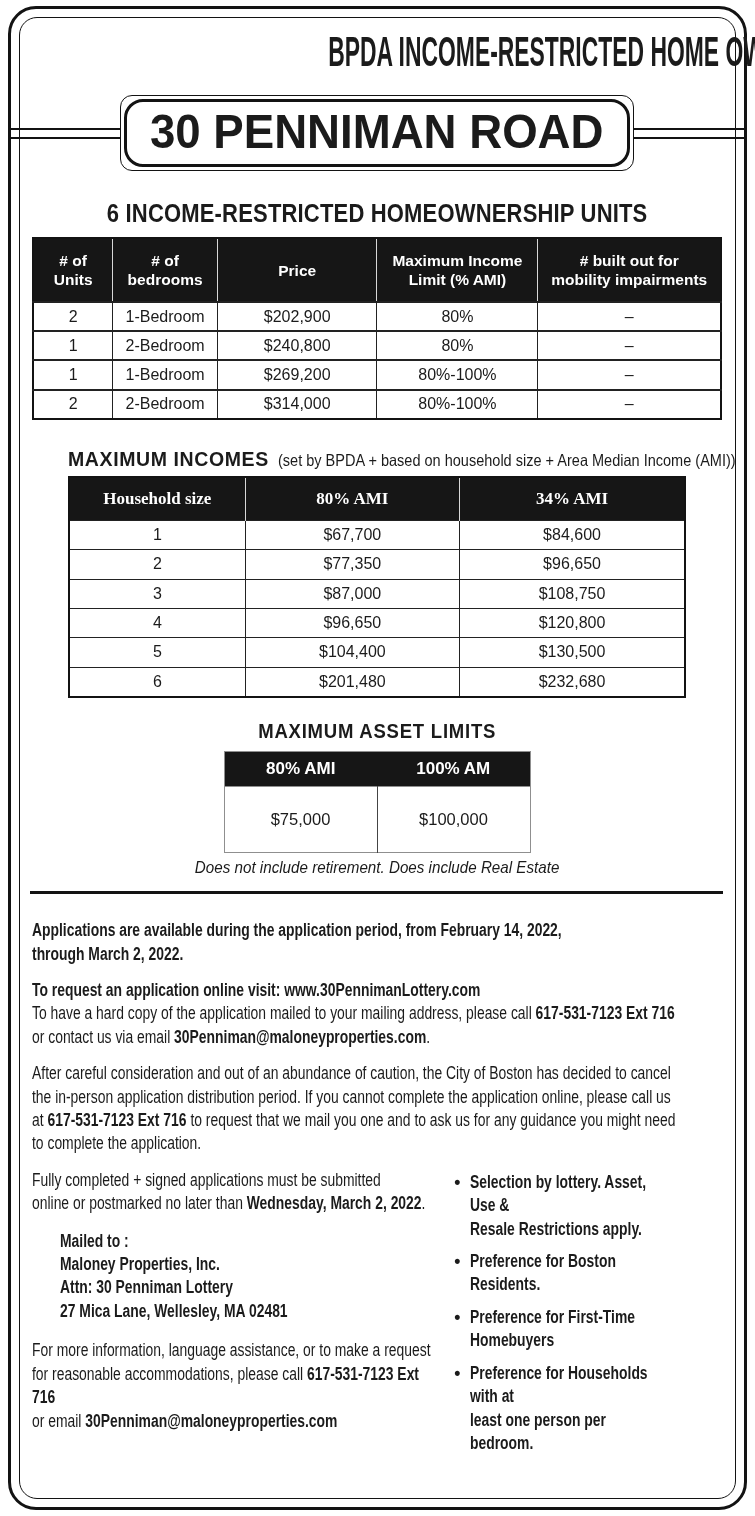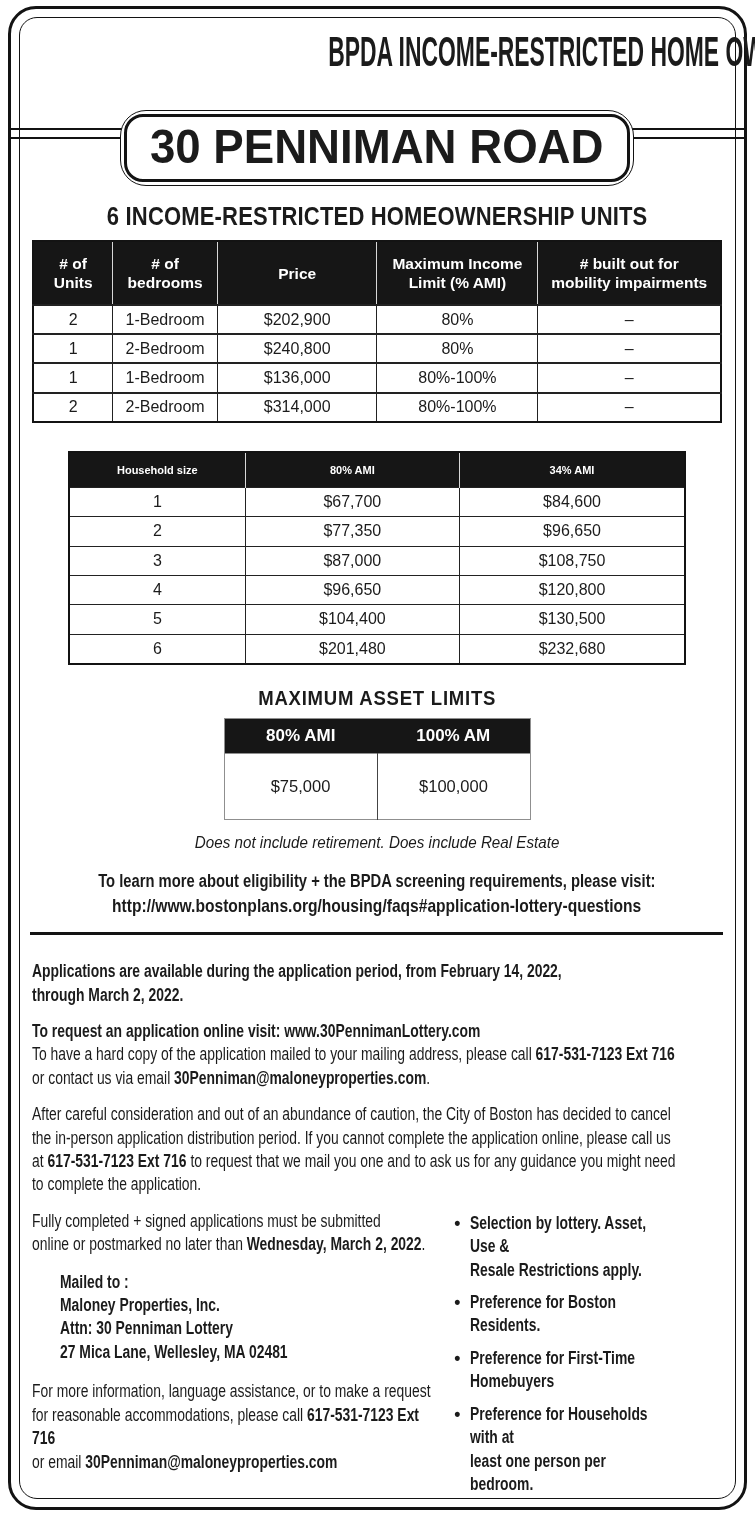--- a/index.html
+++ b/index.html
@@ -13,57 +13,57 @@
         border-top:2.3px solid #131313;border-bottom:2.3px solid #131313;z-index:0;}
   .content{position:absolute;top:20px;left:32px;right:33px;z-index:1;}
 
   .cx{display:inline-block;transform-origin:center top;white-space:nowrap;}
   .b{font-weight:bold;}
   .link{font-weight:bold;}
 
   .banner{margin-top:11px;text-align:center;line-height:42px;}
   .banner .cx{font-size:42px;font-weight:bold;transform:scaleX(0.545);}
 
-  .addr-box{position:relative;z-index:2;width:506px;margin:28px auto 0;background:#fff;
-        border:1.7px solid #131313;border-radius:26px;padding:3px;}
+  .addr-box{position:relative;z-index:2;width:506px;margin:13px auto 0;background:#fff;
+        border:1.7px solid #131313;border-radius:12px;padding:3px;}
   .addr-inner{border:3.4px solid #131313;border-radius:19px;text-align:center;padding:7px 0 9px;}
   .prop-name{font-size:48px;font-weight:bold;line-height:46px;}
   .prop-name .cx{transform:scaleX(0.95);}
   .prop-loc{font-size:23px;font-weight:bold;line-height:26px;}
   .prop-loc .cx{transform:scaleX(0.95);}
 
   .sec-title-center{text-align:center;}
-  .units-title{margin-top:17px;line-height:26px;}
+  .units-title{margin-top:29px;line-height:26px;}
   .units-title .cx{font-size:25px;font-weight:bold;transform:scaleX(0.88);letter-spacing:0.2px;}
 
   table{border-collapse:collapse;table-layout:fixed;}
   th{background:#161616;color:#fff;font-weight:bold;}
   td{text-align:center;}
 
   .units-tbl{width:690px;margin-top:7px;border:2px solid #131313;}
   .units-tbl th{font-size:15.5px;line-height:19px;padding:12px 2px;border-right:1px solid #d8d8d8;}
   .units-tbl th:last-child{border-right:none;}
   .units-tbl td{font-size:16px;padding:4.6px 2px;border:1px solid #222;border-top-width:2px;}
 
   .incomes-wrap{margin-top:28px;padding-left:36px;}
   .incomes-title-row{display:flex;align-items:baseline;gap:9px;line-height:22px;}
   .incomes-title{font-size:19.5px;font-weight:bold;letter-spacing:0.6px;white-space:nowrap;}
   .incomes-sub{font-size:16.5px;display:inline-block;transform:scaleX(0.88);transform-origin:left bottom;white-space:nowrap;}
   .incomes-tbl{width:618px;margin-top:5px;border:2px solid #131313;}
-  .incomes-tbl th{font-size:11px;padding:11px 18px;border-right:1px solid #d8d8d8;}
+  .incomes-tbl th{font-size:17px;padding:11px 18px;border-right:1px solid #d8d8d8;font-family:Liberation Serif, serif;}
   .incomes-tbl th:last-child{border-right:none;}
   .incomes-tbl td{font-size:16px;padding:5.2px 2px;border:1px solid #222;border-top-width:1.7px;}
 
   .assets-title{margin-top:22px;line-height:22px;}
   .assets-title .cx{font-size:19.5px;font-weight:bold;letter-spacing:0.8px;transform:scaleX(0.95);}
   .assets-tbl{width:307px;margin:7px auto 0;border:1.5px solid #8f8f8f;}
   .assets-tbl th{font-size:17px;padding:7px 2px;}
   .assets-tbl td{font-size:16.5px;padding:23px 2px;border-top:1.5px solid #8f8f8f;}
   .assets-tbl td:first-child{border-right:1.4px solid #444;}
-  .assets-note{margin-top:12px;text-align:center;line-height:20px;}
+  .assets-note{margin-top:4px;text-align:center;line-height:20px;}
   .assets-note .cx{font-size:16.5px;font-style:italic;transform:scaleX(0.92);}
 
   .eligibility{margin-top:16px;text-align:center;line-height:24px;}
   .eligibility .l1{font-size:18px;font-weight:bold;transform:scaleX(0.82);}
   .eligibility .l2{font-size:19px;font-weight:bold;transform:scaleX(0.82);}
 
   .divider{margin-top:13px;height:3.2px;background:#131313;margin-left:-2px;margin-right:-1px;}
 
   .paras{margin-top:25px;}
   .para{font-size:17.5px;line-height:23.4px;width:126%;transform:scaleX(0.794);
@@ -131,35 +131,39 @@
           <tr>
             <td>1</td>
             <td>2-Bedroom</td>
             <td>$240,800</td>
             <td>80%</td>
             <td>–</td>
           </tr>
           <tr>
             <td>1</td>
             <td>1-Bedroom</td>
-            <td>$136,000</td>
+            <td>$269,200</td>
             <td>80%-100%</td>
             <td>–</td>
           </tr>
           <tr>
             <td>2</td>
             <td>2-Bedroom</td>
             <td>$314,000</td>
             <td>80%-100%</td>
             <td>–</td>
           </tr>
         </tbody>
     </table>
 
     <div class="incomes-wrap">
+      <div class="incomes-title-row">
+        <span class="incomes-title">MAXIMUM INCOMES</span>
+        <span class="incomes-sub">(set by BPDA + based on household size + Area Median Income (AMI))</span>
+      </div>
       <table class="incomes-tbl">
         <colgroup>
             <col style="width:28.6%">
             <col style="width:34.8%">
             <col style="width:36.6%">
           </colgroup>
         <thead>
             <tr>
               <th>Household size</th>
               <th>80% AMI</th>
@@ -219,24 +223,20 @@
           <tr>
             <td>$75,000</td>
             <td>$100,000</td>
           </tr>
         </tbody>
     </table>
     <div class="assets-note">
       <span class="cx">Does not include retirement. Does include Real Estate</span>
     </div>
 
-    <div class="eligibility">
-      <div><span class="cx l1">To learn more about eligibility + the BPDA screening requirements, please visit:</span></div>
-      <div><span class="cx l2">http://www.bostonplans.org/housing/faqs#application-lottery-questions</span></div>
-    </div>
 
     <div class="divider"></div>
 
     <div class="paras">
       <div class="para"><span class="b">Applications are available during the application period, from February 14, 2022,</span><br><span class="b">through March 2, 2022.</span></div>
       <div class="para"><span class="b">To request an application online visit: </span><span class="b link">www.30PennimanLottery.com</span><br>To have a hard copy of the application mailed to your mailing address, please call <span class="b">617-531-7123 Ext 716</span><br>or contact us via email <span class="b link">30Penniman@maloneyproperties.com</span>.</div>
       <div class="para">After careful consideration and out of an abundance of caution, the City of Boston has decided to cancel<br>the in-person application distribution period. If you cannot complete the application online, please call us<br>at <span class="b">617-531-7123 Ext 716</span> to request that we mail you one and to ask us for any guidance  you might need<br>to complete the application.</div>
     </div>
 
     <div class="twocol">

